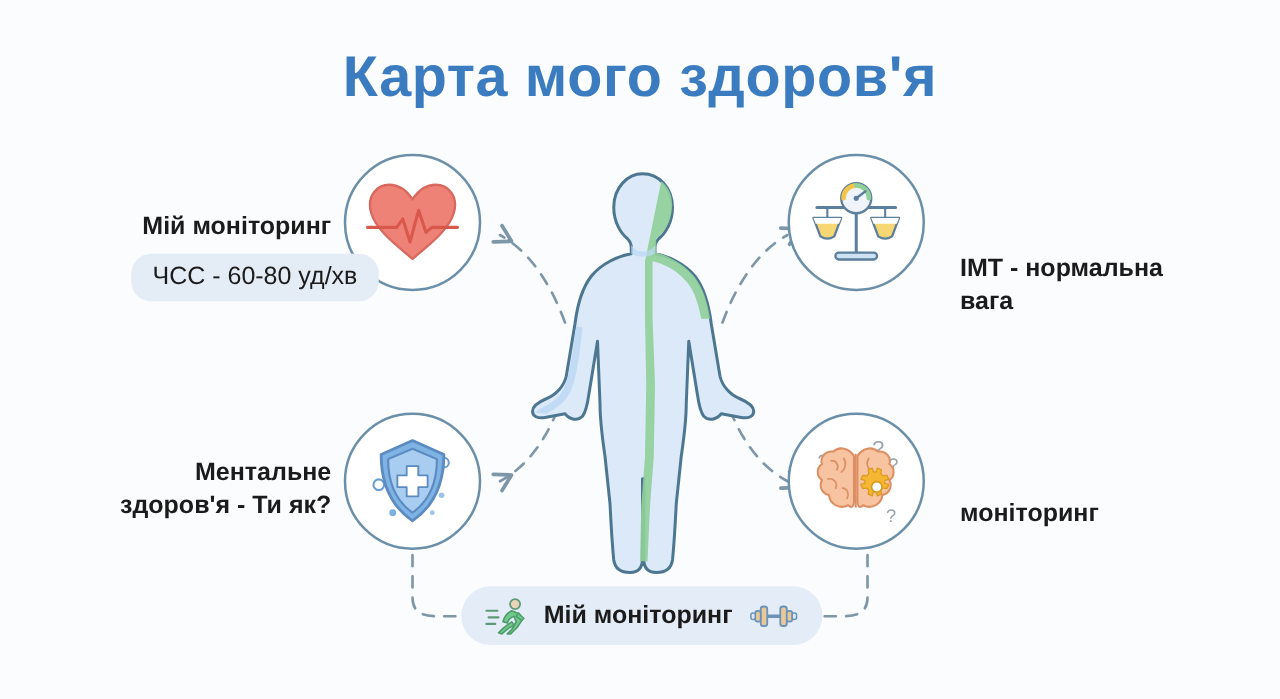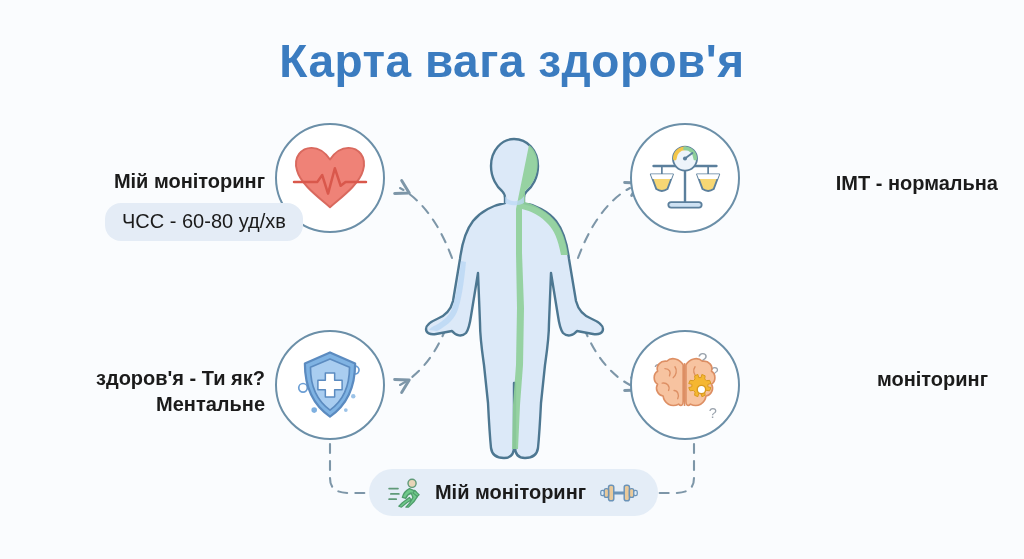--- a/index.html
+++ b/index.html
@@ -65,21 +65,21 @@
 
   
   .label {
     position: absolute;
     font-size: 20px;
     font-weight: bold;
     color: #1b1b1b;
     line-height: 1.32;
   }
   .label.right-align { text-align: right; }
-  .label.left-align  { text-align: right; }
+  .label.left-align  { text-align: left; margin-top: 32px; }
 
   #label-monitoring {
     left: 20px;
     top: 168px;
     width: 245px;
     text-align: right;
   }
   #label-bmi {
     left: 768px;
     top: 170px;
@@ -141,21 +141,21 @@
     top: 133px;
     width: 195px;
     height: 330px;
   }
 </style>
 </head>
 <body>
 
 <div class="canvas">
 
-  <div class="title">Карта вага здоров'я</div>
+  <div class="title">Карта мого здоров'я</div>
 
   <svg class="connectors" viewBox="0 0 1024 559" width="1024" height="559">
     <defs>
       <marker id="arrowL" markerWidth="9" markerHeight="9" refX="7" refY="4.5" orient="auto" markerUnits="strokeWidth">
         <path d="M8,1 L2,4.5 L8,8" fill="none" stroke="#7d96a8" stroke-width="1.4" stroke-linecap="round" stroke-linejoin="round"></path>
       </marker>
       <marker id="arrowR" markerWidth="9" markerHeight="9" refX="2" refY="4.5" orient="auto" markerUnits="strokeWidth">
         <path d="M1,1 L7,4.5 L1,8" fill="none" stroke="#7d96a8" stroke-width="1.4" stroke-linecap="round" stroke-linejoin="round"></path>
       </marker>
     </defs>
@@ -324,25 +324,26 @@
       </g>
     </svg>
   </div>
 
   <div class="label right-align" id="label-monitoring">Мій моніторинг</div>
 
   <div class="badge">ЧСС - 60-80 уд/хв</div>
 
   <div class="label left-align" id="label-bmi">
     <div>ІМТ - нормальна</div>
+    <div>вага</div>
   </div>
 
   <div class="label right-align" id="label-mental">
+    <div>Ментальне</div>
     <div>здоров'я - Ти як?</div>
-    <div>Ментальне</div>
   </div>
 
   <div class="label left-align" id="label-physical">
     <div>моніторинг</div>
   </div>
 
   <div class="bottom-pill">
     <span class="pill-icon">
       <svg viewBox="0 0 38 34" width="34" height="30">
 

